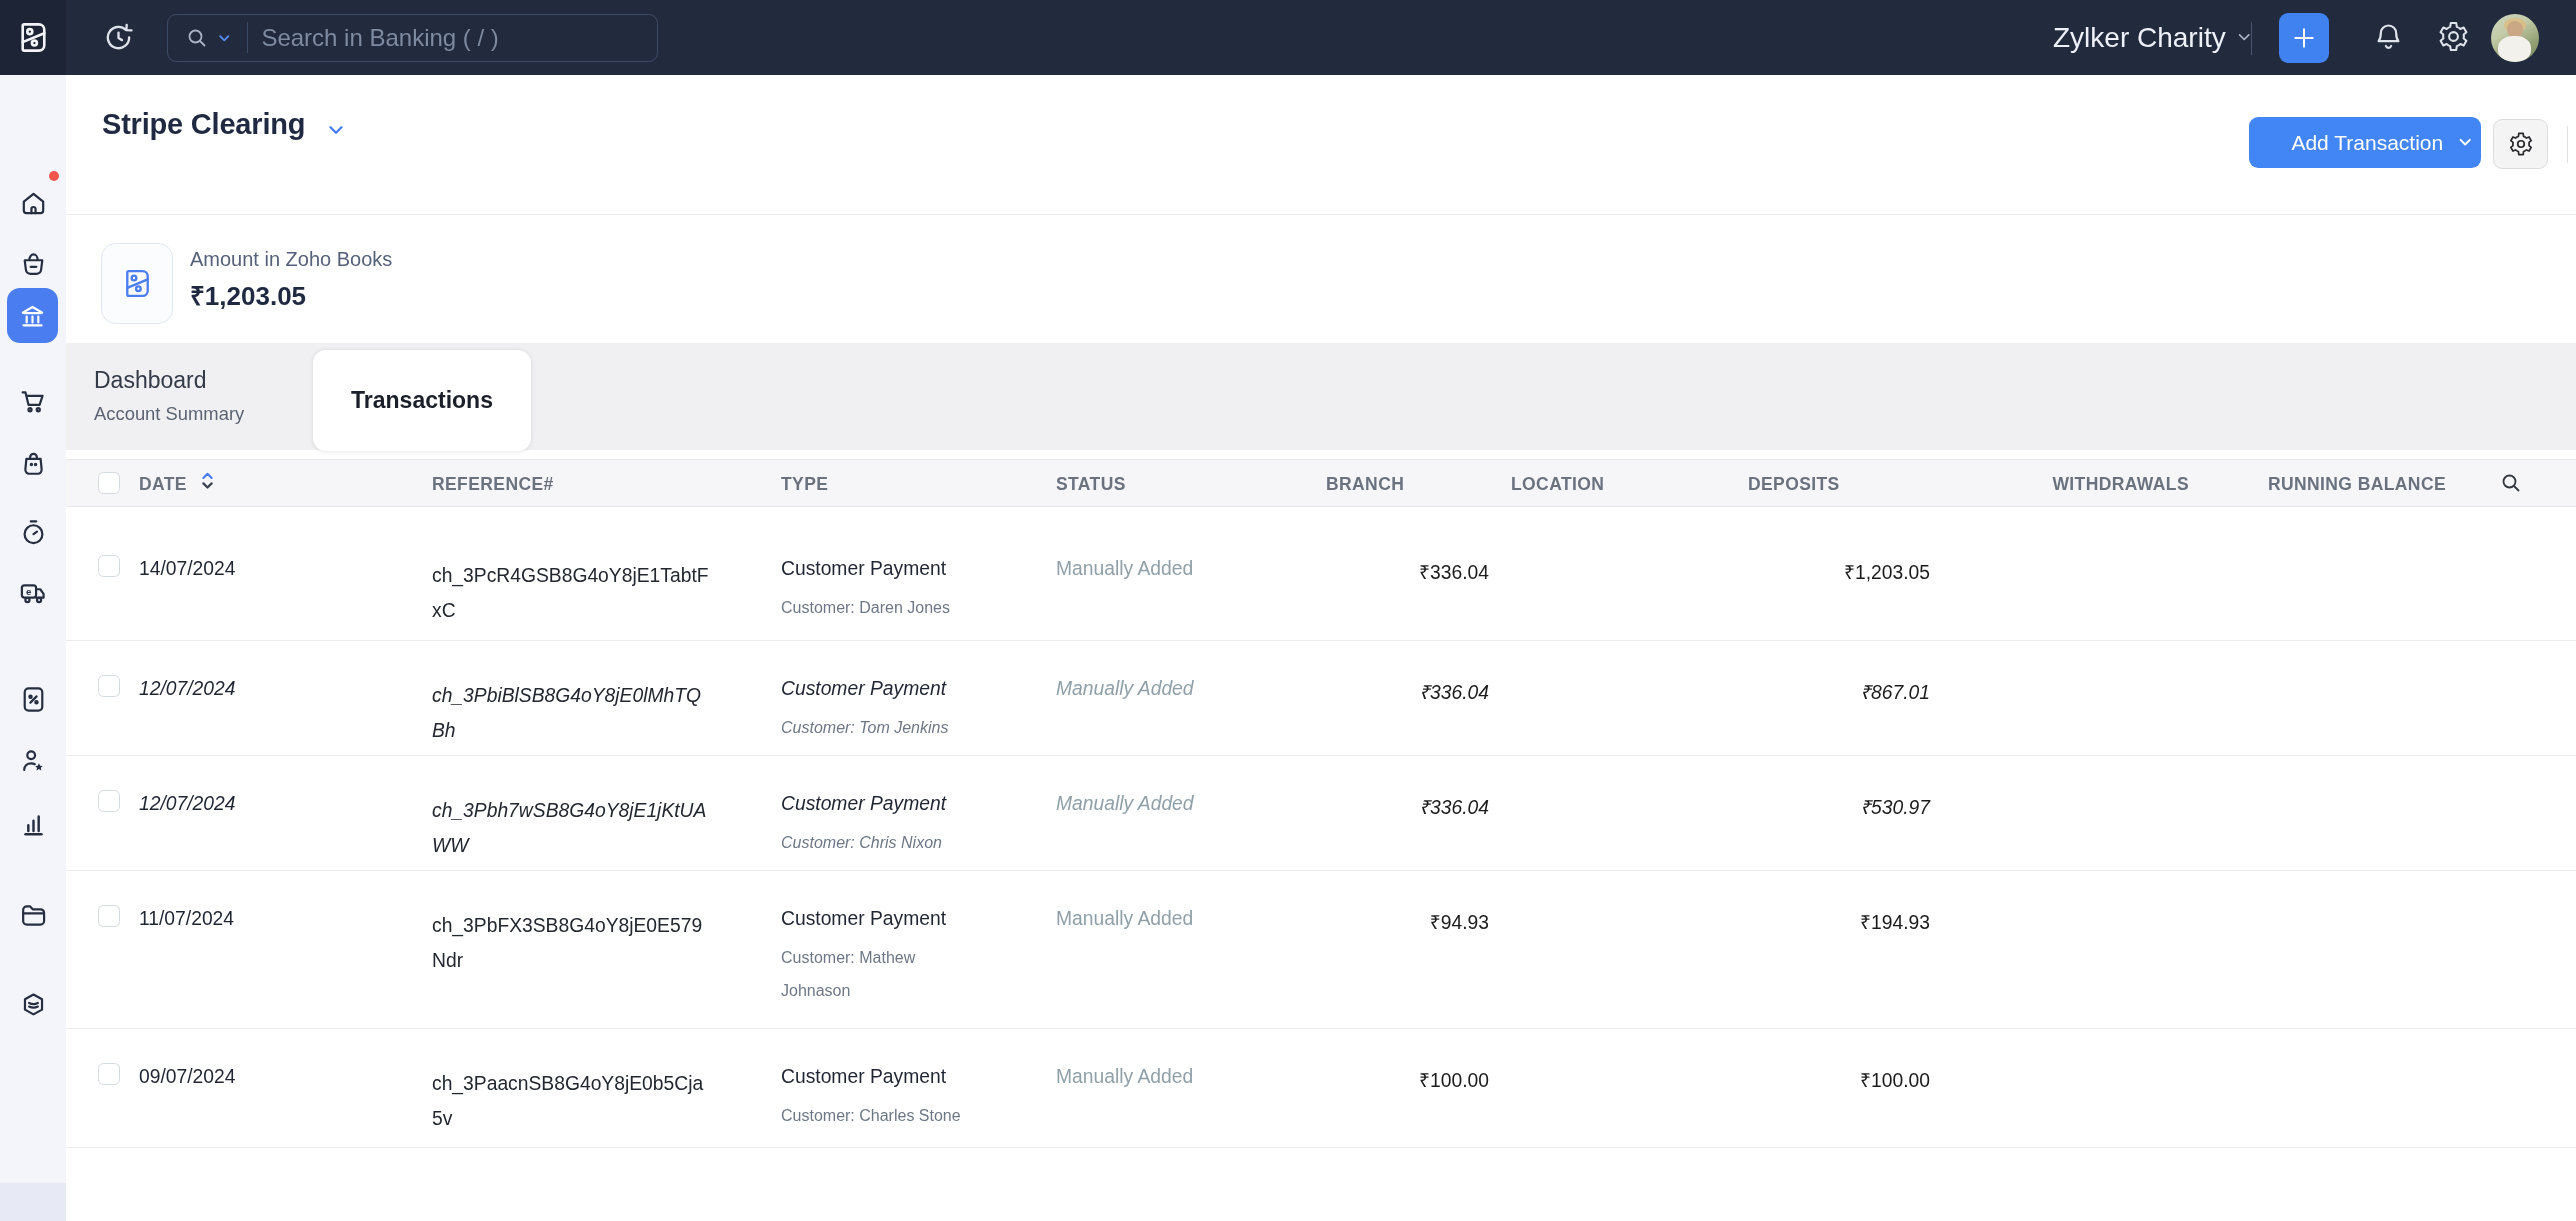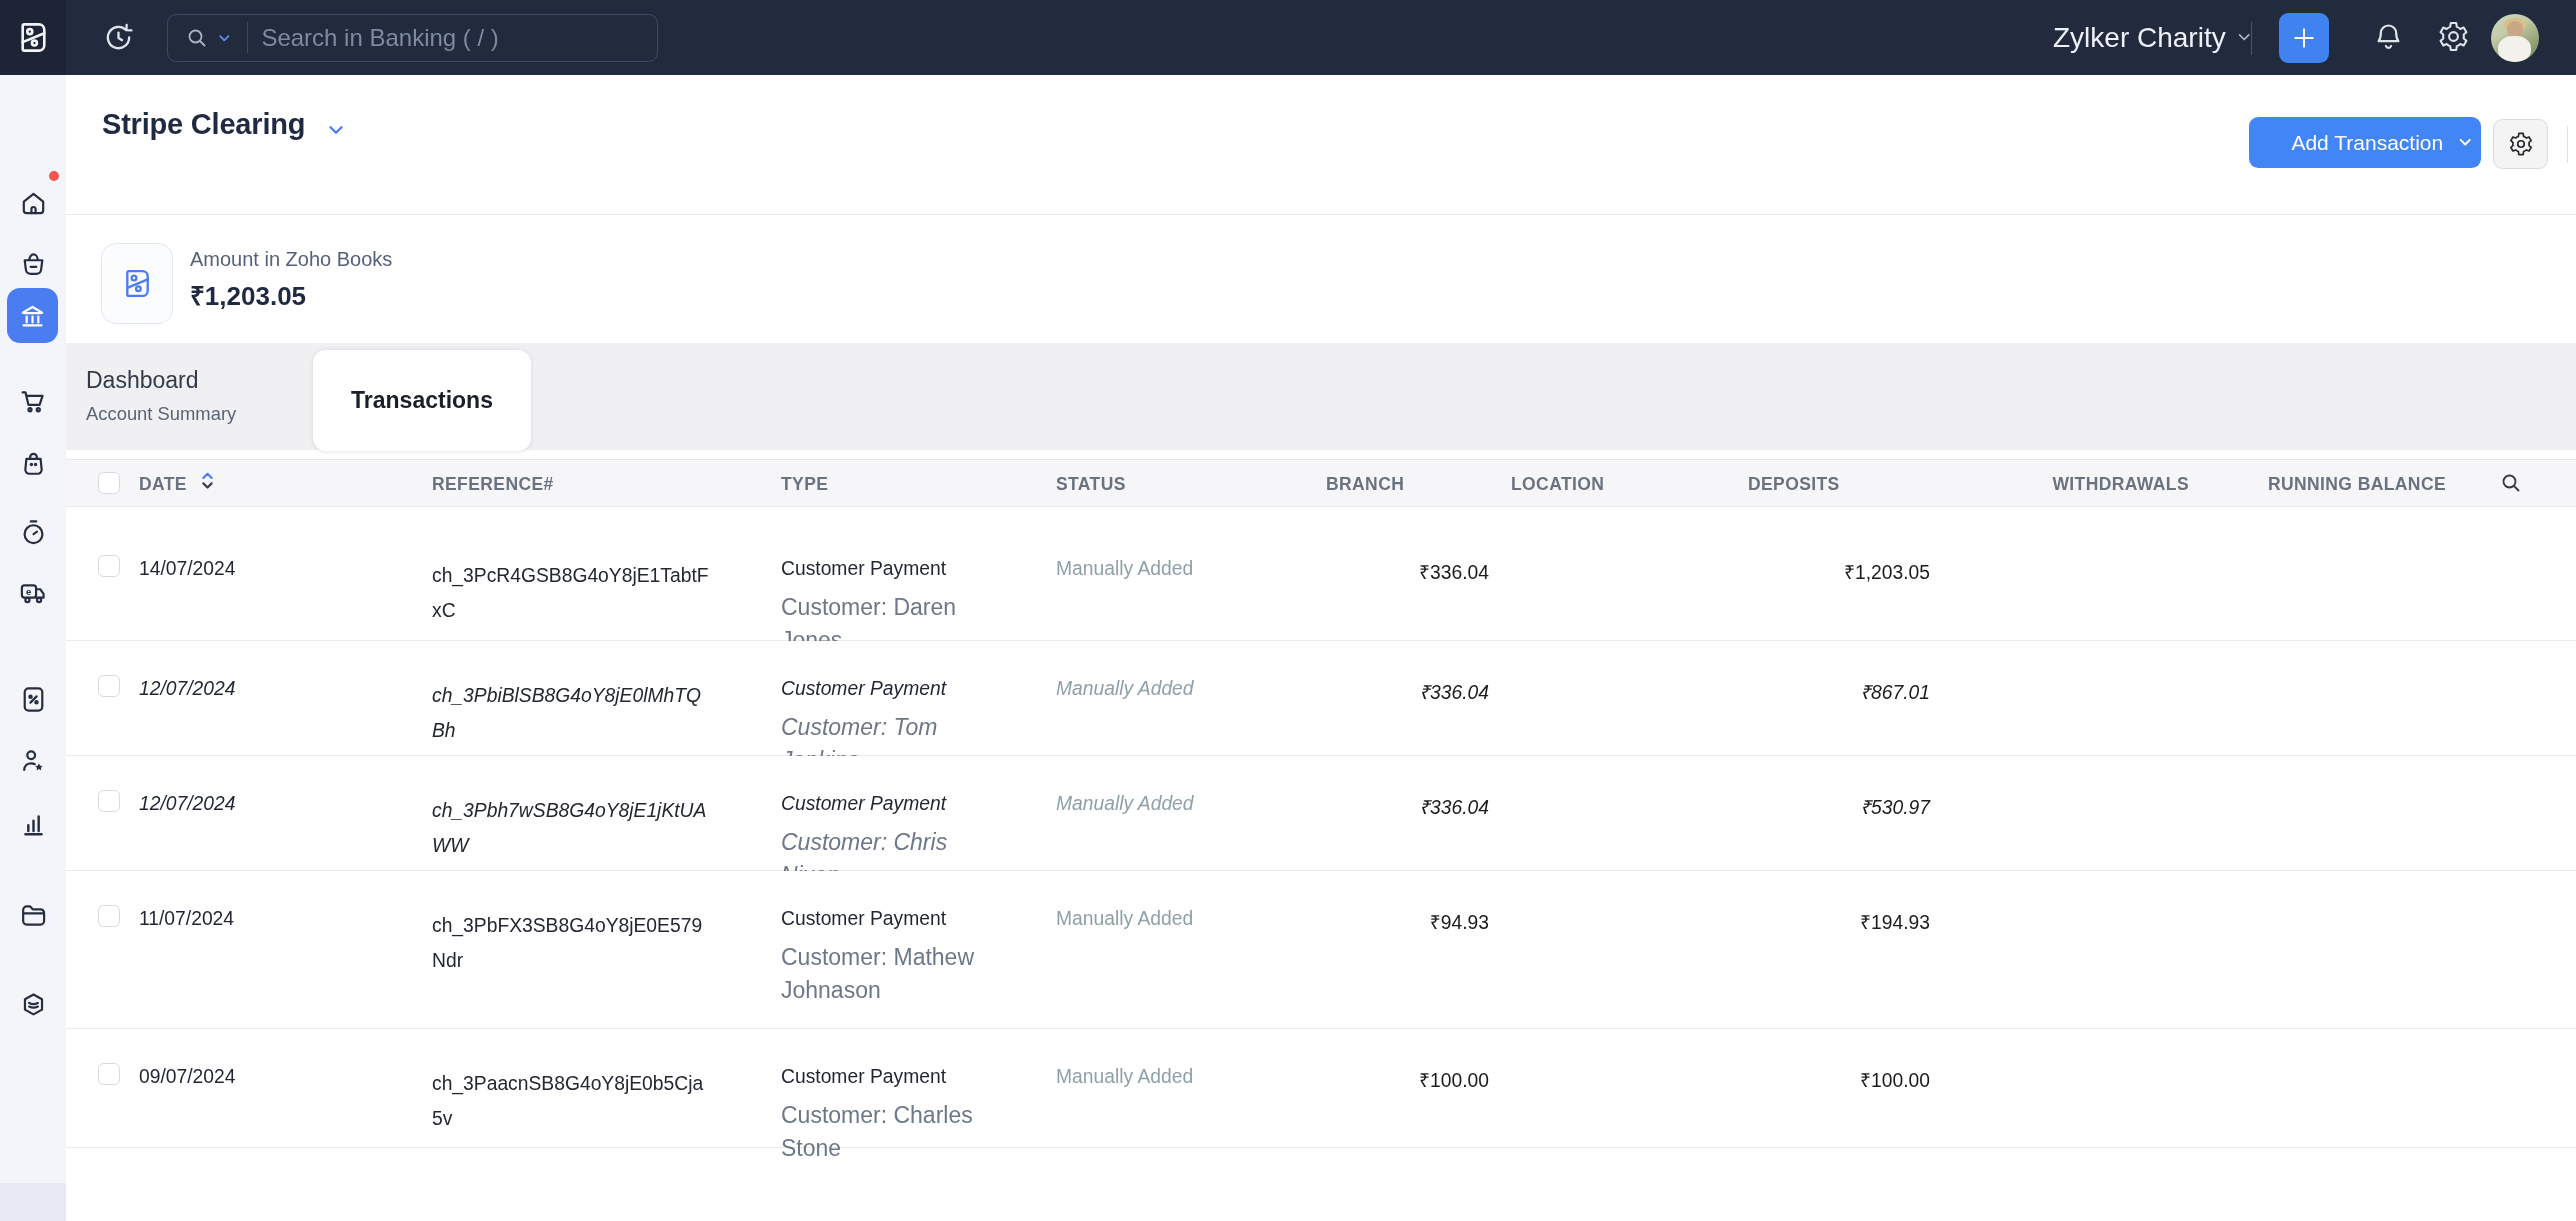--- a/index.html
+++ b/index.html
@@ -45,21 +45,21 @@
   .hdr-divider { position:absolute; left:66px; top:214px; width:2510px; height:0.9px; background:#ebebee; }
 
   
   .amount-card { position:absolute; left:66px; top:215px; width:2510px; height:128px; background:#fff; }
   .ac-iconbox { position:absolute; left:35px; top:27.6px; width:72px; height:81px; border:1.4px solid #e2e6f2; background:#fbfcfe; border-radius:14.7px; display:flex; align-items:center; justify-content:center; }
   .ac-label { position:absolute; left:124px; top:33px; font-size:20px; color:#55607a; }
   .ac-value { position:absolute; left:124px; top:62px; font-size:26px; font-weight:700; color:#1f2941; }
 
   
   .tabband { position:absolute; left:66px; top:343px; width:2510px; height:107px; background:#f0f0f2; }
-  .tab-dash { position:absolute; left:20px; top:24px; cursor:pointer; background:none; border:none; text-align:left; font-family:"Liberation Sans", sans-serif; }
+  .tab-dash { position:absolute; left:28px; top:24px; cursor:pointer; background:none; border:none; text-align:left; font-family:"Liberation Sans", sans-serif; }
   .tab-dash .t1 { font-size:23px; font-weight:500; color:#333a48; display:block; }
   .tab-dash .t2 { font-size:18.4px; color:#5b6373; display:block; margin-top:9.2px; }
   .tab-active { position:absolute; left:247px; top:7.3px; width:218px; height:101px; background:#fff; border-radius:13px; box-shadow:0 0.9px 4.6px rgba(20,20,40,.10); border:none; font-size:23px; font-weight:700; color:#1b1f2a; cursor:pointer; font-family:"Liberation Sans", sans-serif; }
 
   
   .thead { position:absolute; left:66px; top:459px; width:2510px; height:48px; background:#f6f6f8; border-top:0.9px solid #e8e8eb; border-bottom:0.9px solid #e8e8eb; }
   .th { position:absolute; top:13.8px; font-size:17.5px; font-weight:700; color:#6a7280; letter-spacing:0.4px; }
   .checkbox { position:absolute; width:22px; height:22px; border:1.4px solid #d5d9e0; border-radius:5.5px; background:#fff; cursor:pointer; }
   .th-check { left:32px; top:12px; }
   .th-date { left:73px; }
@@ -78,21 +78,21 @@
   .row { position:relative; width:2510px; border-bottom:0.9px solid #ebebee; background:#fff; cursor:pointer; }
   .row.r1 { height:134px; --pt:51px; }
   .row.r2, .row.r3 { height:115px;font-style:italic; --pt:37px; }
   .row.r4 { height:158px; --pt:37px; }
   .row.r5 { height:119px; --pt:37px; }
   .cell { position:absolute; top:var(--pt); font-size:19.3px; }
   .c-check { left:32px; top:calc(var(--pt) - 2.8px); }
   .c-date { left:73px; font-weight:500; color:#1f2533; }
   .c-ref { left:366px; width:281px; word-break:break-all; line-height:35px; color:#23272f; }
   .c-type { left:715px; width:204px; font-weight:500; color:#1f2533; }
-  .c-type .sub { display:block; font-size:23px; font-weight:400; color:#6d7787; margin-top:11px; line-height:33px; }
+  .c-type .sub { display:block; font-size:16px; font-weight:400; color:#6d7787; margin-top:11px; line-height:33px; }
   .c-status { left:990px; color:#8fa0a9; }
   .c-dep { left:1203px; width:220px; text-align:right; color:#1c1c1c; font-weight:500; }
   .c-bal { left:1644px; width:220px; text-align:right; color:#1c1c1c; font-weight:500; }
 
   svg { display:block; }
 </style>
 </head>
 <body>
 
 <header class="topbar">

